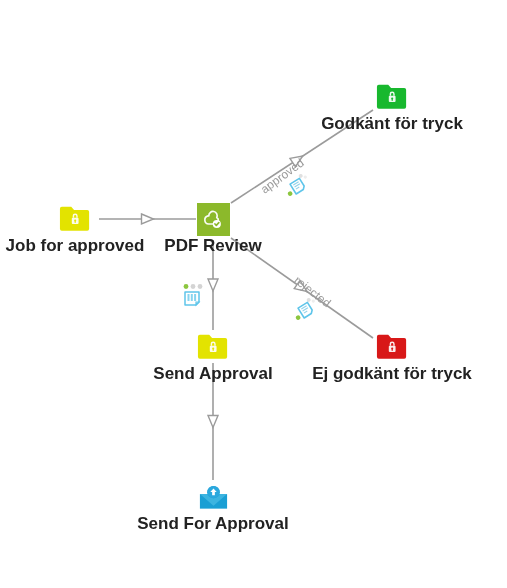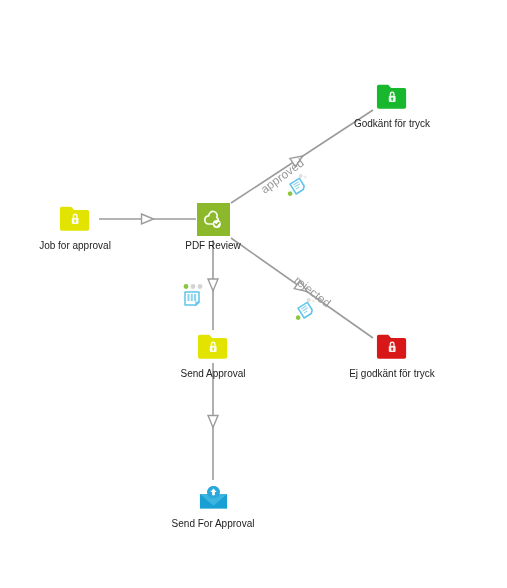--- a/index.html
+++ b/index.html
@@ -36,24 +36,25 @@
     top: -16px;
     width: 32px;
     height: 32px;
   }
   .node-label {
     position: absolute;
     top: 20px;
     left: 50%;
     transform: translateX(-50%);
     white-space: nowrap;
-    font-size: 10px;
+    font-size: 17px;
     color: #222222;
     font-family: "Liberation Sans", sans-serif;
     line-height: 14px;
+    font-weight: bold;
   }
   .edge-label {
     position: absolute;
     white-space: nowrap;
     font-size: 12px;
     color: #9a9a9a;
     font-family: "Liberation Sans", sans-serif;
     transform-origin: 0 0;
   }
   .mini-icon {
@@ -122,21 +123,21 @@
       <div class="node" style="left: 75px; top: 219px;">
         <div class="node-graphic"><svg viewBox="0 0 34 30" width="32" height="32">
             <path d="M1 4 a2 2 0 0 1 2-2 h10 l3 3.4 h14 a2 2 0 0 1 2 2 v18 a2 2 0 0 1 -2 2 h-27 a2 2 0 0 1 -2 -2 z" fill="#e3e300"></path>
             <g fill="#ffffff" opacity="0.92">
               <rect x="13.6" y="13.8" width="7.2" height="6.4" rx="1"></rect>
               <path d="M15.3 13.8 v-1.9 a1.9 1.9 0 0 1 3.8 0 v1.9" fill="none" stroke="#ffffff" stroke-width="1.5"></path>
             </g>
             <circle cx="17.2" cy="16.6" r="1.15" fill="#e3e300"></circle>
             <rect x="16.6" y="16.8" width="1.2" height="2.3" fill="#e3e300"></rect>
           </svg></div>
-        <div class="node-label">Job for approval</div>
+        <div class="node-label">Job for approved</div>
       </div>
       <div class="node" style="left: 213px; top: 219px;">
         <div class="node-graphic"><svg viewBox="0 0 34 34" width="33" height="33">
             <rect x="0" y="0" width="34" height="34" fill="#8cb92b"></rect>
             <g fill="none" stroke="#ffffff" stroke-width="1.7" stroke-linejoin="round" stroke-linecap="round" opacity="0.95">
               <path d="M12.2 13.4 a4.3 4.3 0 1 1 8.1 1.6 a3.6 3.6 0 0 1 -1.0 6.6 h-7.3 a4.2 4.2 0 0 1 -0.6 -8.3 z"></path>
             </g>
             <circle cx="20.4" cy="21.6" r="4.2" fill="#ffffff"></circle>
             <path d="M18.5 21.6 l1.4 1.5 l2.6 -2.9" fill="none" stroke="#8cb92b" stroke-width="1.7" stroke-linecap="round" stroke-linejoin="round"></path>
           </svg></div>

